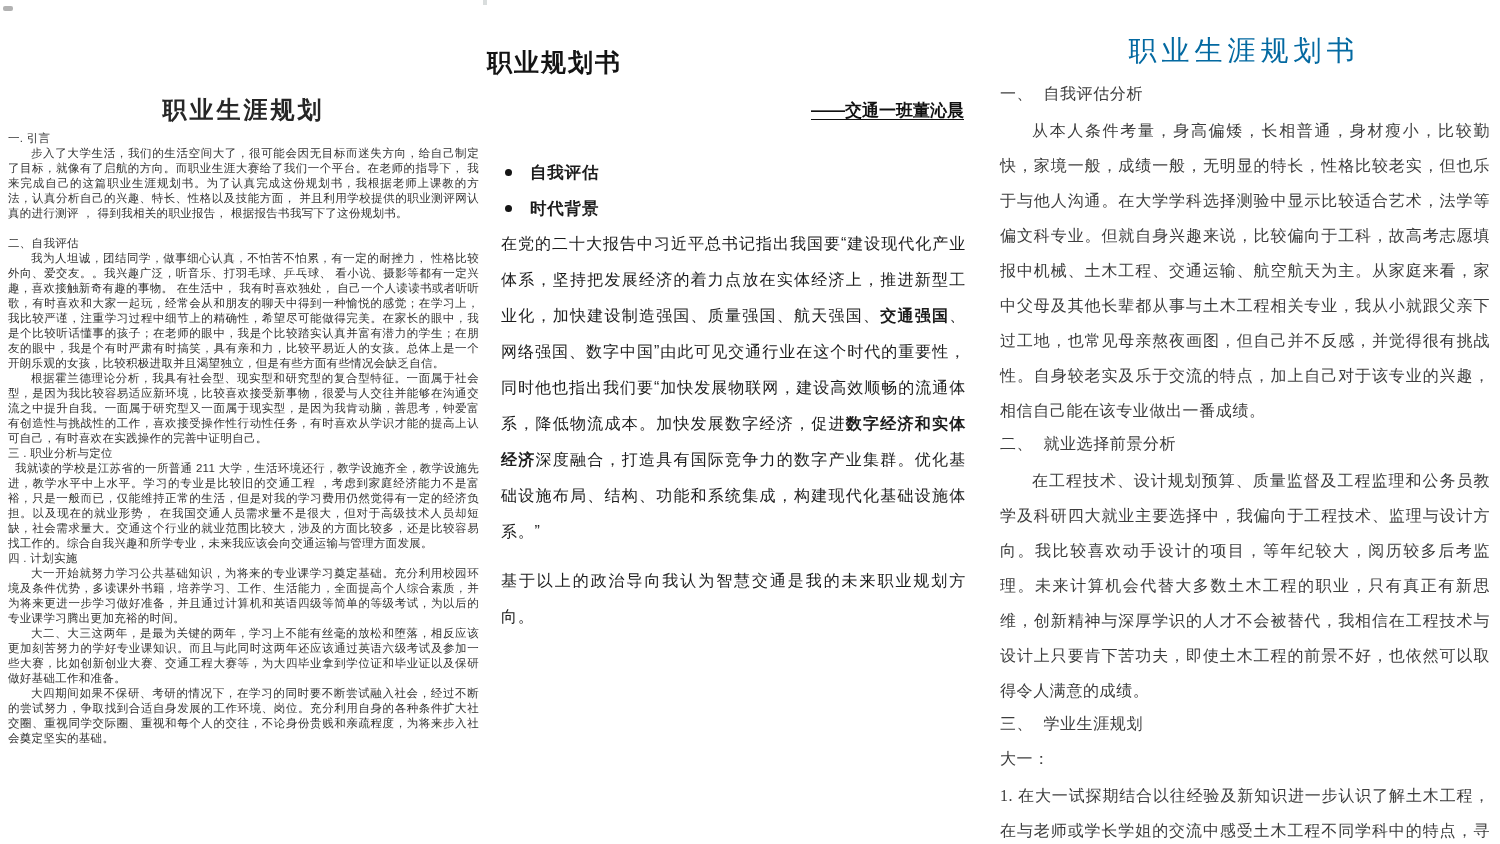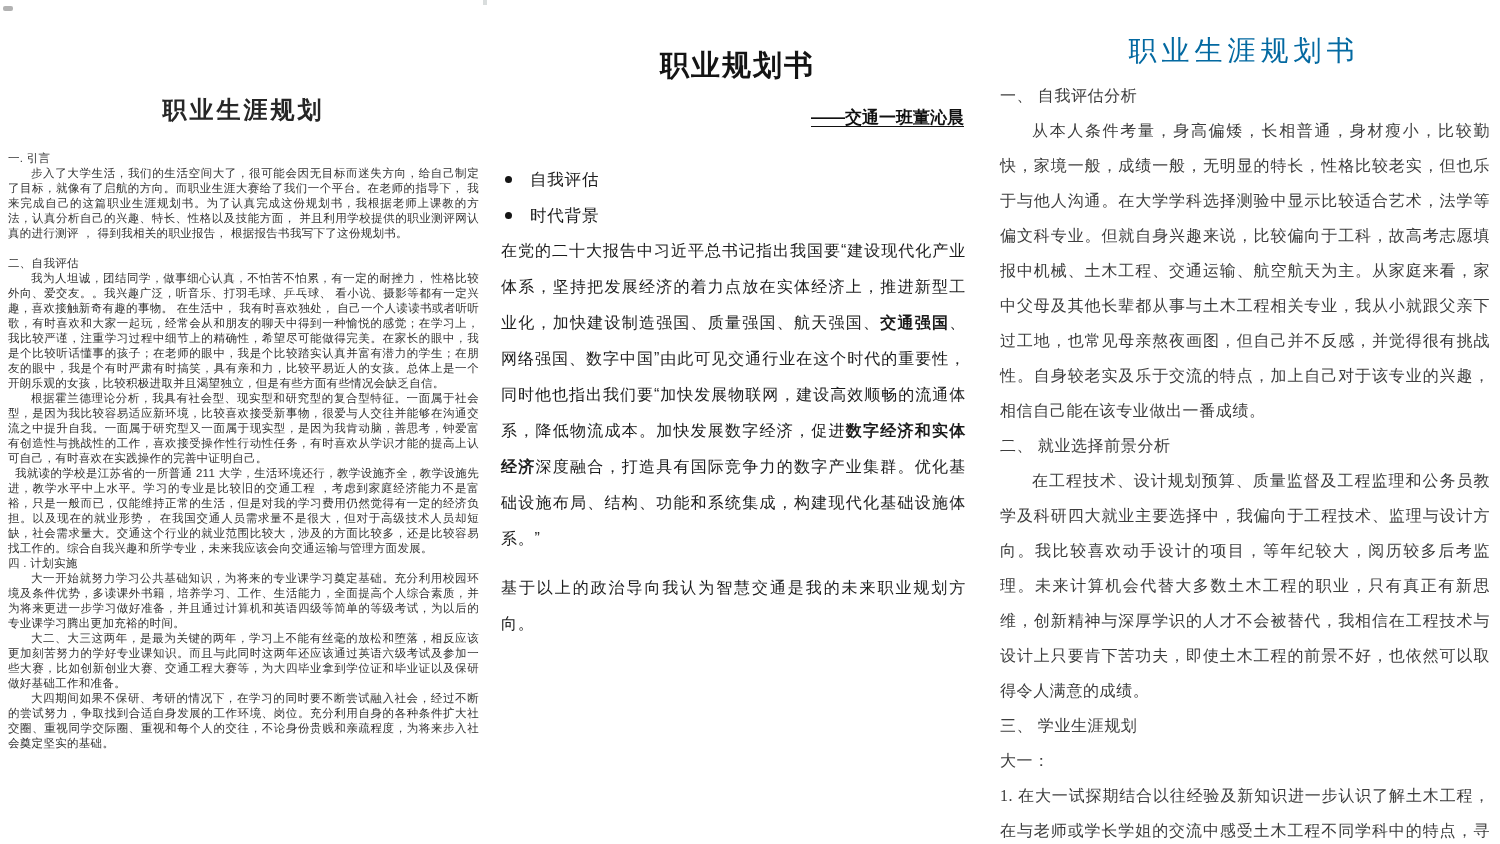--- a/index.html
+++ b/index.html
@@ -6,72 +6,73 @@
   .screen {
     position:relative; width:1500px; height:844px; background:#fff;
     overflow:hidden; font-family:"Liberation Sans", sans-serif;
   }
   .page { position:absolute; top:0; height:844px; background:#fff; box-sizing:border-box; }
 
   
   .page1 { left:0; width:487px; }
   .p1-title { margin:94px 0 0; text-align:center; font-size:24px; font-weight:700;
               letter-spacing:3px; color:#262626; }
-  .p1-body { margin:25px 8px 0 8px; font-size:11.5px; line-height:15px;
+  .p1-body { margin:5px 8px 0 8px; font-size:11.5px; line-height:15px;
              letter-spacing:0.3px; color:#333; text-align:justify; }
   .p1-body p { margin:0; text-indent:2em; }
   .p1-h { font-weight:400; }
   .gap-top { margin-top:15px; }
   .p1-body p.ind-sm { text-indent:0.6em; }
 
   
   .top-strip { position:absolute; left:483px; top:0; width:504px; height:5px; background:#d9dddd; }
   .smudge1 { position:absolute; left:3px; top:6px; width:10px; height:5px;
              background:#555; opacity:.45; border-radius:2px; }
   .smudge2 { position:absolute; left:492px; top:10px; width:16px; height:3px;
              background:#d5dada; }
 
   
   .page2 { left:487px; width:501px; }
-  .p2-title { margin:46px 0 0; text-align:center; font-size:29px; font-weight:700;
+  .p2-title { margin:46px 0 0; font-size:25px; font-weight:700;
               letter-spacing:2px; color:#141414; }
   .p2-subtitle { margin:20px 24px 0 0; text-align:right; font-size:17px; font-weight:700;
                  color:#111; text-decoration:underline; text-underline-offset:3px; }
   .p2-body { margin:32px 22px 0 14px; font-size:16px; line-height:36px;
              letter-spacing:0.8px; color:#1c1c1c; text-align:justify; }
-  .bullet-row { display:flex; align-items:center; gap:18px; font-weight:400;
+  .bullet-row { display:flex; align-items:center; gap:18px; font-weight:700;
                 font-size:16.5px; height:36px; }
   .dot { width:7px; height:7px; border-radius:50%; background:#151515; flex:none; margin-left:4px; }
   .p2-p { margin:0; }
   .p2-gap { margin-top:13px; }
   .p2-p b { font-weight:700; }
 
   
   .page3 { left:988px; width:512px; font-family:"Liberation Serif", serif; }
   .p3-title { margin:32px 0 0; text-align:center; font-size:28px; font-weight:400;
               letter-spacing:5px; color:#0369a1; }
   .p3-body { margin:8px 10px 0 12px; font-size:16px; line-height:35px;
              letter-spacing:0.6px; color:#3d3d3d; text-align:justify; }
   .p3-body p { margin:0; }
-  .p3-h { font-weight:400; }
+  .p3-h { font-weight:400;font-family:Liberation Mono, monospace; }
   .p3-ind { text-indent:2em; }
 </style>
 </head>
 <body>
 
 <div class="screen">
 
   <section class="page page1">
     <h1 class="p1-title">职业生涯规划</h1>
     <div class="p1-body">
       <div class="p1-h">一. 引言</div>
       <p>步入了大学生活，我们的生活空间大了，很可能会因无目标而迷失方向，给自己制定了目标，就像有了启航的方向。而职业生涯大赛给了我们一个平台。在老师的指导下， 我来完成自己的这篇职业生涯规划书。为了认真完成这份规划书，我根据老师上课教的方法，认真分析自己的兴趣、特长、性格以及技能方面， 并且利用学校提供的职业测评网认真的进行测评 ， 得到我相关的职业报告， 根据报告书我写下了这份规划书。</p>
       <div class="p1-h gap-top">二、自我评估</div>
       <p>我为人坦诚，团结同学，做事细心认真，不怕苦不怕累，有一定的耐挫力， 性格比较外向、爱交友。。我兴趣广泛，听音乐、打羽毛球、乒乓球、 看小说、摄影等都有一定兴趣，喜欢接触新奇有趣的事物。 在生活中， 我有时喜欢独处， 自己一个人读读书或者听听歌，有时喜欢和大家一起玩，经常会从和朋友的聊天中得到一种愉悦的感觉；在学习上，我比较严谨，注重学习过程中细节上的精确性，希望尽可能做得完美。在家长的眼中，我是个比较听话懂事的孩子；在老师的眼中，我是个比较踏实认真并富有潜力的学生；在朋友的眼中，我是个有时严肃有时搞笑，具有亲和力，比较平易近人的女孩。总体上是一个开朗乐观的女孩，比较积极进取并且渴望独立，但是有些方面有些情况会缺乏自信。</p>
       <p>根据霍兰德理论分析，我具有社会型、现实型和研究型的复合型特征。一面属于社会型，是因为我比较容易适应新环境，比较喜欢接受新事物，很爱与人交往并能够在沟通交流之中提升自我。一面属于研究型又一面属于现实型，是因为我肯动脑，善思考，钟爱富有创造性与挑战性的工作，喜欢接受操作性行动性任务，有时喜欢从学识才能的提高上认可自己，有时喜欢在实践操作的完善中证明自己。</p>
+      <div class="p1-h">三 . 职业分析与定位</div>
       <p class="ind-sm">我就读的学校是江苏省的一所普通 211 大学，生活环境还行，教学设施齐全，教学设施先进，教学水平中上水平。学习的专业是比较旧的交通工程 ，考虑到家庭经济能力不是富裕，只是一般而已，仅能维持正常的生活，但是对我的学习费用仍然觉得有一定的经济负担。以及现在的就业形势， 在我国交通人员需求量不是很大，但对于高级技术人员却短缺，社会需求量大。交通这个行业的就业范围比较大，涉及的方面比较多，还是比较容易找工作的。综合自我兴趣和所学专业，未来我应该会向交通运输与管理方面发展。</p>
       <div class="p1-h">四 . 计划实施</div>
       <p>大一开始就努力学习公共基础知识，为将来的专业课学习奠定基础。充分利用校园环境及条件优势，多读课外书籍，培养学习、工作、生活能力，全面提高个人综合素质，并为将来更进一步学习做好准备，并且通过计算机和英语四级等简单的等级考试，为以后的专业课学习腾出更加充裕的时间。</p>
       <p>大二、大三这两年，是最为关键的两年，学习上不能有丝毫的放松和堕落，相反应该更加刻苦努力的学好专业课知识。而且与此同时这两年还应该通过英语六级考试及参加一些大赛，比如创新创业大赛、交通工程大赛等，为大四毕业拿到学位证和毕业证以及保研做好基础工作和准备。</p>
       <p>大四期间如果不保研、考研的情况下，在学习的同时要不断尝试融入社会，经过不断的尝试努力，争取找到合适自身发展的工作环境、岗位。充分利用自身的各种条件扩大社交圈、重视同学交际圈、重视和每个人的交往，不论身份贵贱和亲疏程度，为将来步入社会奠定坚实的基础。</p>
     </div>
   </section>
 
   <div class="top-strip"></div>
   <div class="smudge1"></div>

